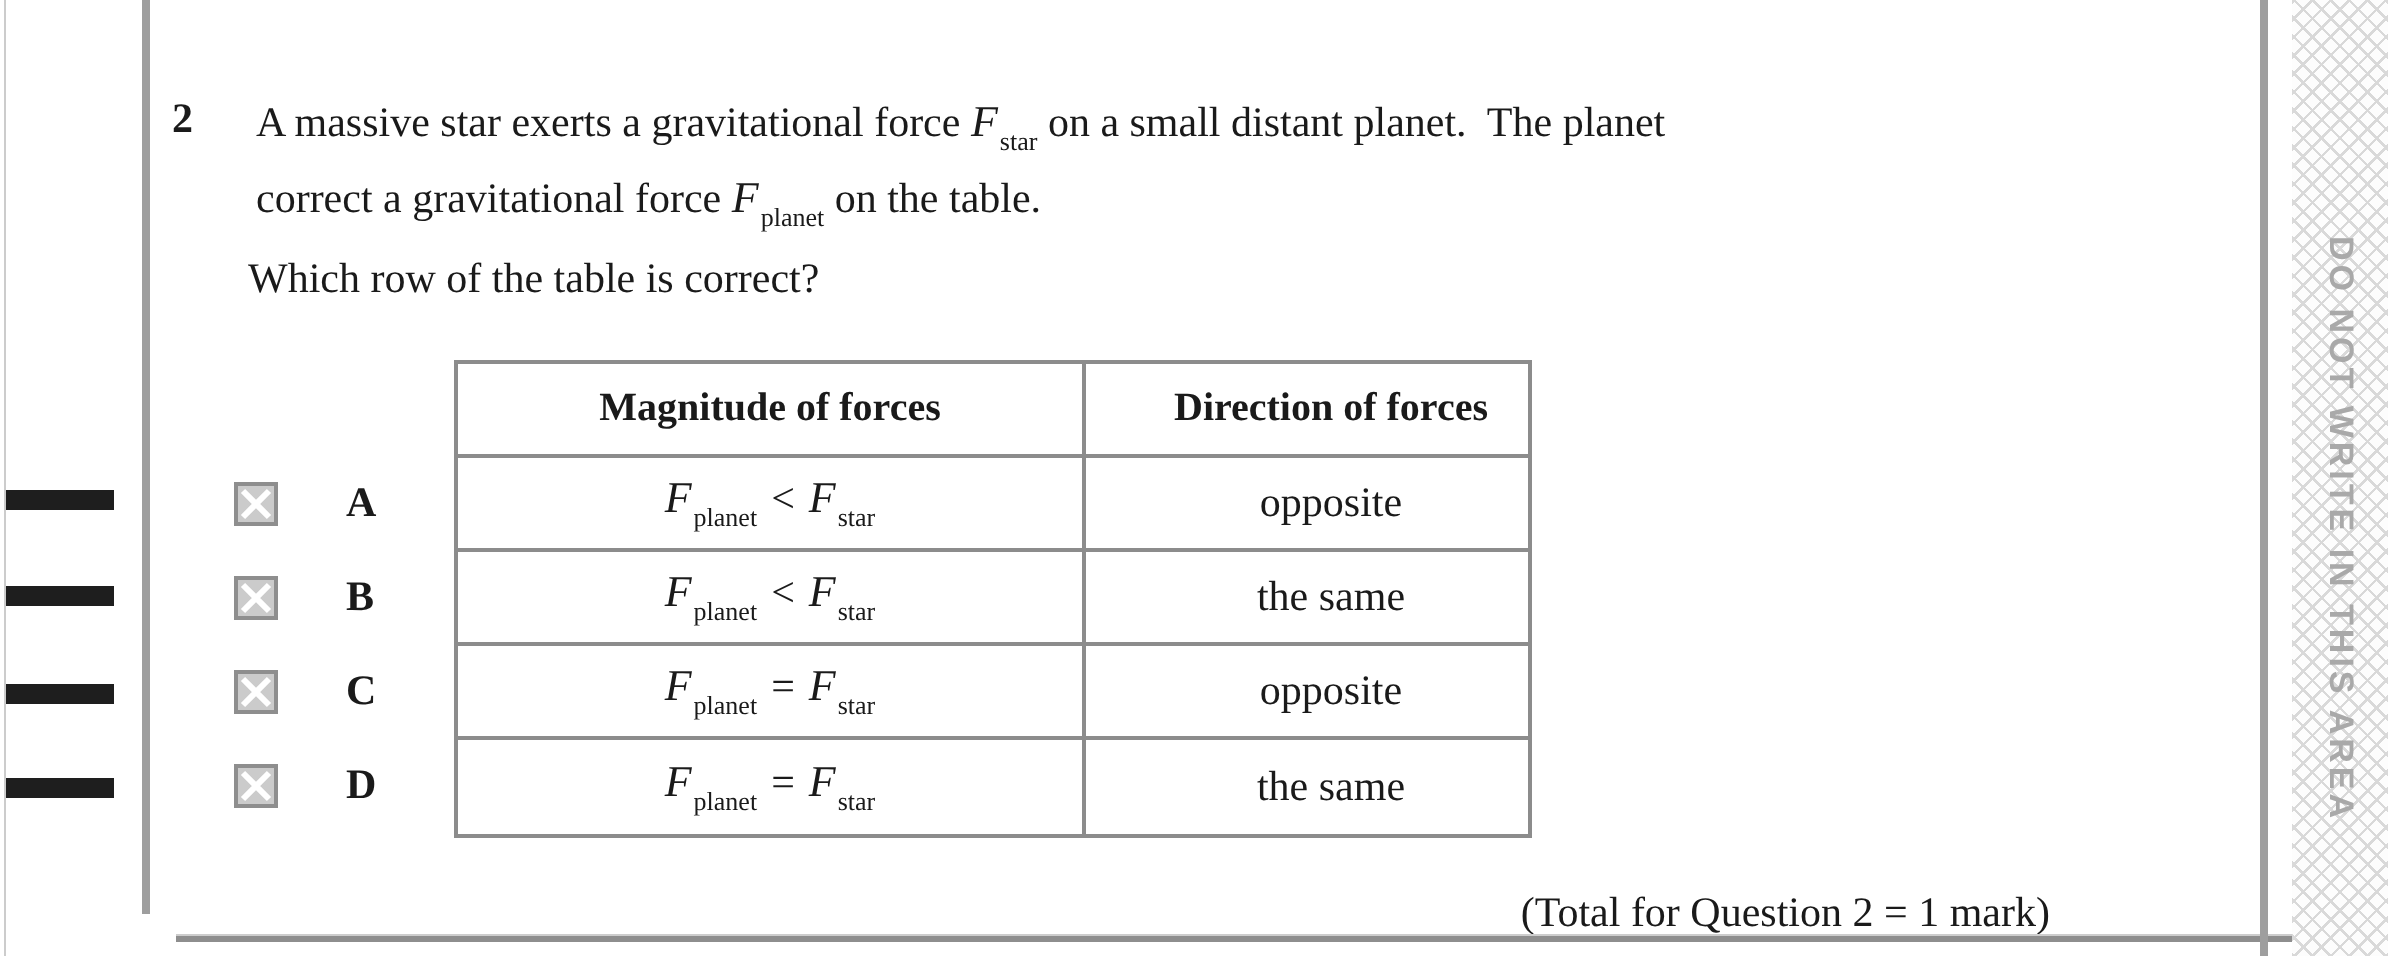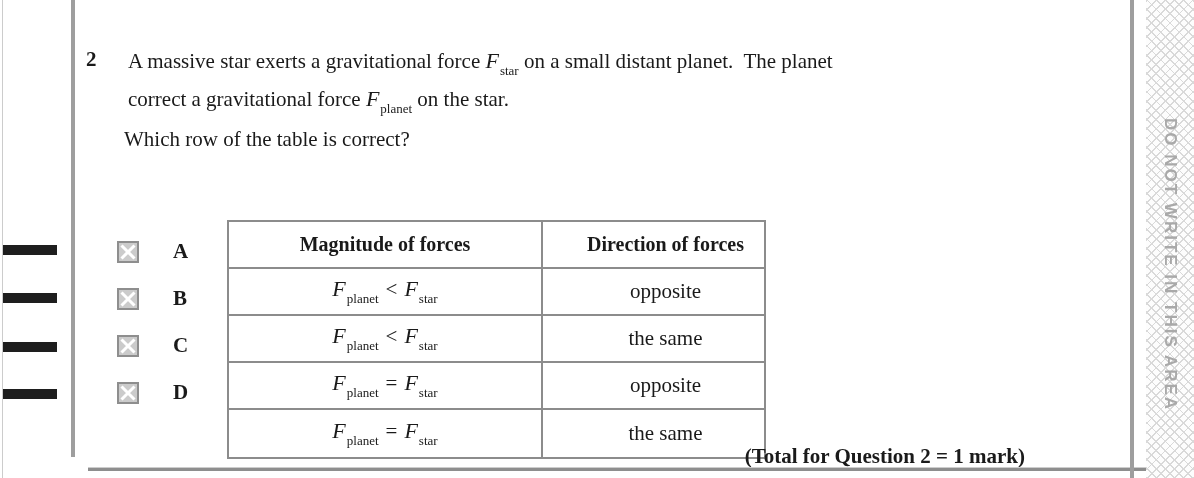--- a/index.html
+++ b/index.html
@@ -72,38 +72,37 @@
   }
 
   
   .qtable {
     position: absolute; left: 227px; top: 180px;
     border: 2px solid #8c8c8c;
     display: grid;
     grid-template-columns: 314px 221px;
     grid-auto-rows: 47px;
     background: #ffffff;
-    margin-top: 40px;
   }
   .cell {
     border-right: 2px solid #8c8c8c;
     border-bottom: 2px solid #8c8c8c;
     display: flex; align-items: center; justify-content: center;
     font-size: 21px;
   }
   .cell.last-col { border-right: none; padding-left: 24px; }
   .cell.last-row { border-bottom: none; }
   .cell.header { font-weight: bold; font-size: 20px; }
   .op { font-size: 21px; margin: 0 7px; font-style: normal; }
 
   
   .total-label {
     position: absolute; left: 600px; top: 444px; width: 425px;
     text-align: right;
-    font-weight: bold; font-size: 21px;
+    font-weight: normal; font-size: 21px;
   }
   .bottom-rule {
     position: absolute; left: 88px; top: 467px; width: 1058px; height: 4px;
     background: #8e8e8e;
     border-top: 1px solid #cdcdcd;
   }
 
   
   .dnw-strip {
     position: absolute; left: 1146px; top: 0; width: 48px; height: 478px;
@@ -135,21 +134,21 @@
   <div class="margin-bar" style="top:293px"></div>
   <div class="margin-bar" style="top:342px"></div>
   <div class="margin-bar" style="top:389px"></div>
 
   <div class="left-rule"></div>
 
   <div class="q-number">2</div>
 
   <div class="q-text">
     <div class="q-line"><span>A massive star exerts a gravitational force </span><span class="fvar">F</span><span class="fsub">star</span><span> on a small distant planet.  The planet</span></div>
-    <div class="q-line"><span>correct a gravitational force </span><span class="fvar">F</span><span class="fsub">planet</span><span> on the star.</span></div>
+    <div class="q-line"><span>correct a gravitational force </span><span class="fvar">F</span><span class="fsub">planet</span><span> on the table.</span></div>
   </div>
 
   <div class="q-prompt">Which row of the table is correct?</div>
 
   <div class="option-row" style="top:228px">
     <div class="checkbox">
       <svg width="18" height="18" viewBox="0 0 18 18">
           <path d="M2.5 2.5 L15.5 15.5 M15.5 2.5 L2.5 15.5" stroke="#ffffff" stroke-width="3" fill="none"></path>
         </svg>
     </div>

